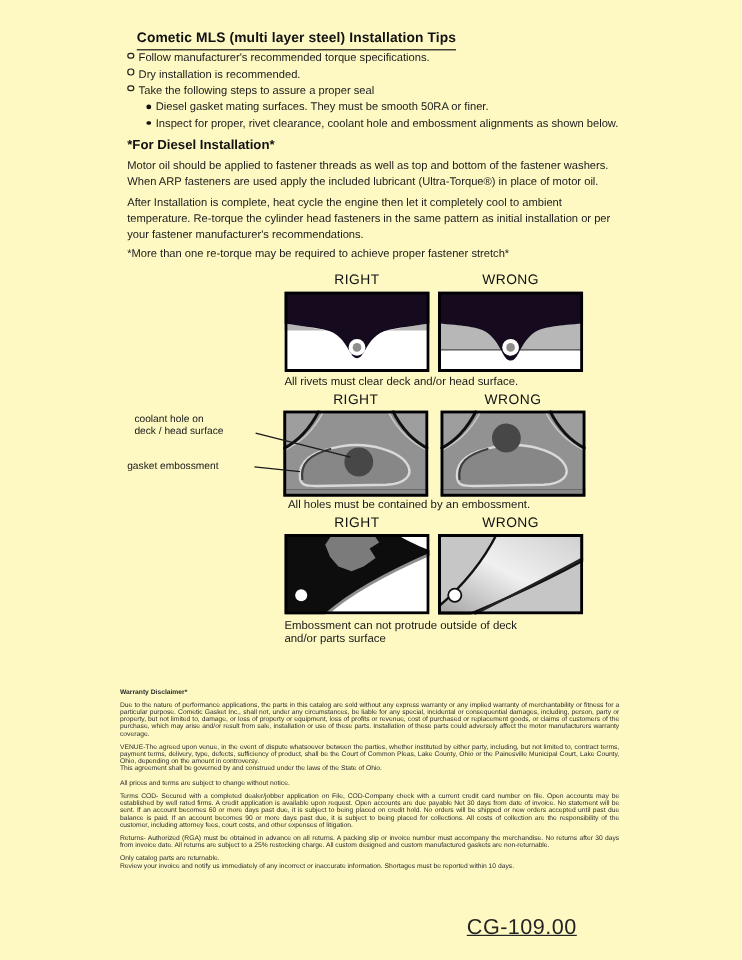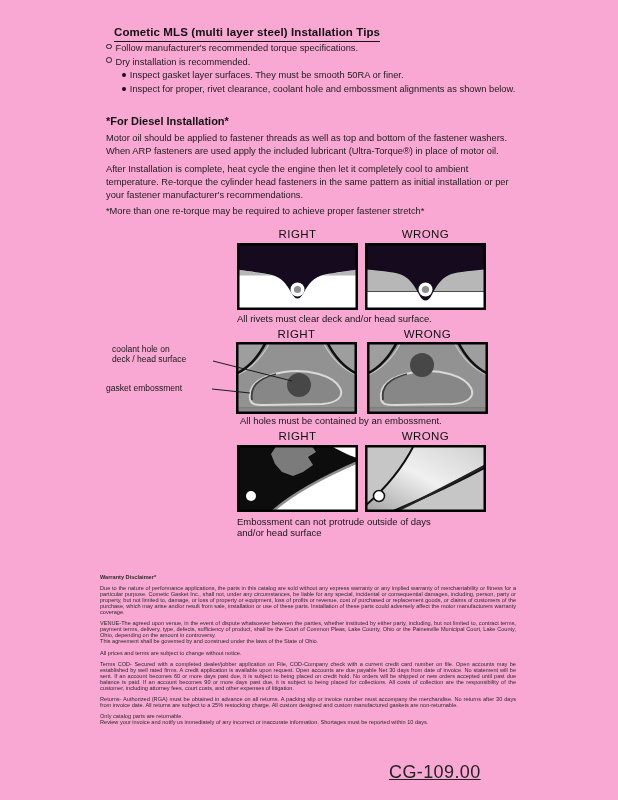--- a/index.html
+++ b/index.html
@@ -1,16 +1,16 @@
 <!DOCTYPE html>
 <html><head>
 <meta charset="utf-8">
 <style>
   html,body{margin:0;padding:0;background:#ffffff;}
-  .page{position:relative;width:618px;height:800px;background:#f9a8d4;overflow:hidden;
+  .page{position:relative;width:618px;height:800px;background:#fef9c3;overflow:hidden;
         font-family:"Liberation Sans", sans-serif;color:#1c1c1c;}
   .abs{position:absolute;}
   .title{font-size:11.5px;font-weight:bold;letter-spacing:.1px;color:#111;
          border-bottom:1.8px solid #141414;padding-bottom:3px;display:inline-block;}
   .tips{font-size:9.3px;line-height:13.7px;color:#1b1b1b;}
   .tips .row{white-space:nowrap;}
   .tips .sub{margin-left:16px;}
   .ring{display:inline-block;width:3.5px;height:3.5px;border:1px solid #222;border-radius:50%;
         margin-right:4px;vertical-align:2px;}
   .dot{display:inline-block;width:3.8px;height:3.8px;background:#111;border-radius:50%;
@@ -31,21 +31,22 @@
 
 <div class="page">
 
   <div class="abs" style="left:114px;top:22px;">
     <span class="title">Cometic MLS (multi layer steel) Installation Tips</span>
   </div>
 
   <div class="abs tips" style="left:106px;top:42px;">
     <div class="row"><span class="ring"></span><span>Follow manufacturer's recommended torque specifications.</span></div>
     <div class="row"><span class="ring"></span><span>Dry installation is recommended.</span></div>
-    <div class="row sub"><span class="dot"></span><span>Inspect gasket layer surfaces.  They must be smooth 50RA or finer.</span></div>
+    <div class="row"><span class="ring"></span><span>Take the following steps to assure a proper seal</span></div>
+    <div class="row sub"><span class="dot"></span><span>Diesel gasket mating surfaces.  They must be smooth 50RA or finer.</span></div>
     <div class="row sub"><span class="dot"></span><span>Inspect for proper, rivet clearance, coolant hole and embossment alignments as shown below.</span></div>
   </div>
 
   <div class="abs h2" style="left:106px;top:115px;">*For Diesel Installation*</div>
   <div class="abs body-p" style="left:106px;top:132px;">Motor oil should be applied to fastener threads as well as top and bottom of the fastener washers. When ARP fasteners are used apply the included lubricant (Ultra-Torque®) in place of motor oil.</div>
   <div class="abs body-p" style="left:106px;top:163px;">After Installation is complete, heat cycle the engine then let it completely cool to ambient temperature. Re-torque the cylinder head fasteners in the same pattern as initial installation or per your fastener manufacturer's recommendations.</div>
   <div class="abs body-p" style="left:106px;top:205px;">*More than one re-torque may be required to achieve proper fastener stretch*</div>
 
   <div class="abs dg-label" style="left:237px;top:228px;">RIGHT</div>
   <div class="abs dg-label" style="left:365px;top:228px;">WRONG</div>
@@ -140,21 +141,21 @@
         <stop offset="1" stop-color="#cfcfcf"></stop>
       </linearGradient>
     </defs>
     <rect width="121" height="67" fill="#c6c6c6"></rect>
     <path d="M49,0 H121 V22 C88,40 52,56 26,67 H0 V61 C22,42 38,22 49,0 Z" fill="url(#g3w)" stroke="#111111" stroke-width="2"></path>
     <path d="M30,67 C56,54 88,38 121,20" stroke="#222222" stroke-width="2" fill="none"></path>
     <circle cx="14" cy="51" r="5.5" fill="#ffffff" stroke="#111111" stroke-width="1.5"></circle>
     <rect x="1.25" y="1.25" width="118.5" height="64.5" fill="none" stroke="#000000" stroke-width="2.5"></rect>
   </svg>
 
-  <div class="abs caption" style="left:237px;top:516px;width:210px;">Embossment can not protrude outside of days and/or head surface</div>
+  <div class="abs caption" style="left:237px;top:516px;width:210px;">Embossment can not protrude outside of deck and/or parts surface</div>
 
   <div class="abs legal" style="left:100px;top:575px;">
     <p class="b">Warranty Disclaimer*</p>
     <p>Due to the nature of performance applications, the parts in this catalog are sold without any express warranty or any implied warranty of merchantability or fitness for a particular purpose.  Cometic Gasket Inc., shall not, under any circumstances, be liable for any special, incidental or consequential damages, including, person, party or property, but not limited to, damage, or loss of property or equipment, loss of profits or revenue, cost of purchased or replacement goods, or claims of customers of the purchase, which may arise and/or result from sale, installation or use of these parts.  Installation of these parts could adversely affect the motor manufacturers warranty coverage.</p>
     <p>
       <span style="display:block;">VENUE-The agreed upon venue, in the event of dispute whatsoever between the parties, whether instituted by either party, including, but not limited to, contract terms, payment terms, delivery, type, defects, sufficiency of product, shall be the Court of Common Pleas, Lake County, Ohio or the Painesville Municipal Court, Lake County, Ohio, depending on the amount in controversy.</span>
       <span style="display:block;">This agreement shall be governed by and construed under the laws of the State of Ohio.</span>
     </p>
     <p>All prices and terms are subject to change without notice.</p>
     <p>Terms COD- Secured with a completed dealer/jobber application on File, COD-Company check with a current credit card number on file.  Open accounts may be established by well rated firms.  A credit application is available upon request.  Open accounts are due payable Net 30 days from date of invoice.  No statement will be sent.  If an account becomes 60 or more days past due, it is subject to being placed on credit hold.  No orders will be shipped or new orders accepted until past due balance is paid.  If an account becomes 90 or more days past due, it is subject to being placed for collections.  All costs of collection are the responsibility of the customer, including attorney fees, court costs, and other expenses of litigation.</p>

